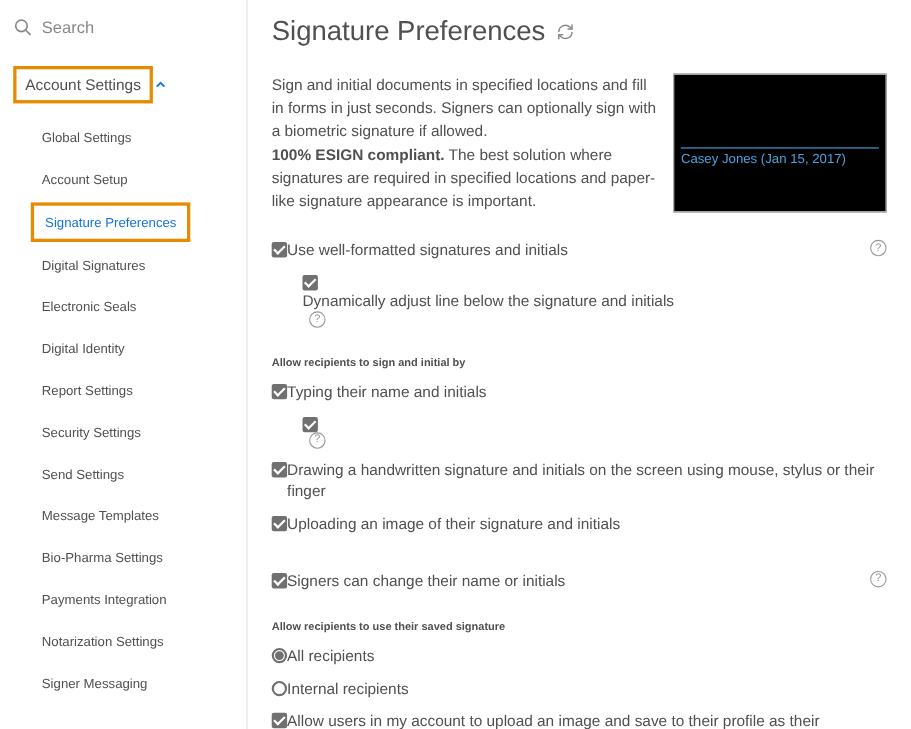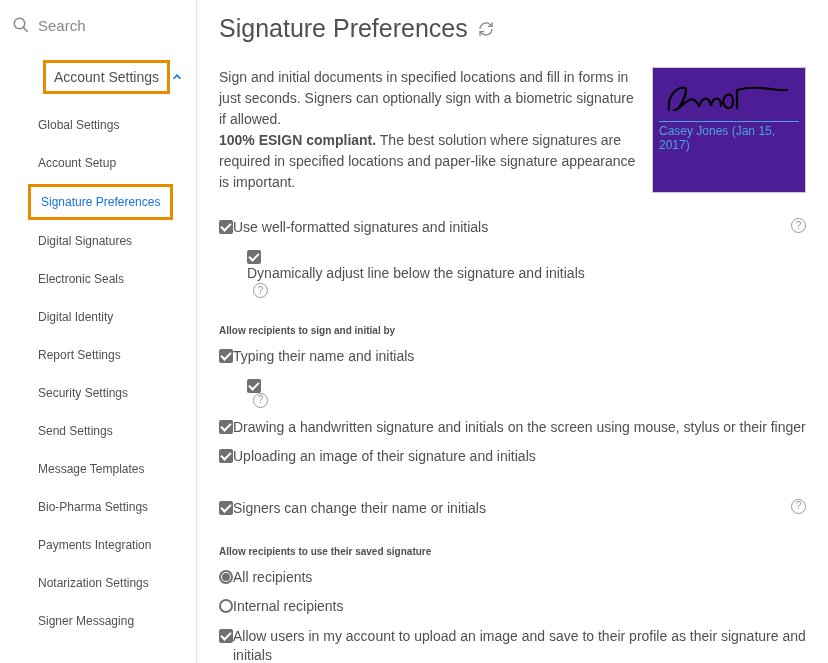--- a/index.html
+++ b/index.html
@@ -14,21 +14,21 @@
       background: #fff;
       width: 828px;
       height: 663px;
       overflow: hidden;
     }
     .container {
       display: flex;
       height: 100%;
     }
     .sidebar {
-      width: 197px;
+      width: 225px;
       border-right: 1px solid #e0e0e0;
       padding-top: 16px;
       background: #fff;
     }
     .search-box {
       display: flex;
       align-items: center;
       padding: 0 12px 14px 12px;
     }
     .search-icon {
@@ -37,21 +37,21 @@
       margin-right: 8px;
       color: #888;
     }
     .search-text {
       color: #888;
       font-size: 15px;
     }
     .nav-section-header {
       display: flex;
       align-items: center;
-      justify-content: flex-end;
+      justify-content: flex-start;
       padding: 12px 12px 12px 12px;
       cursor: pointer;
     }
     .highlight-box {
       border: 3px solid #e68a00;
       display: inline-block;
       padding: 6px 8px;
     }
     .chevron-icon {
       width: 14px;
@@ -103,24 +103,24 @@
     }
     .intro-text {
       flex: 1;
       line-height: 1.5;
       color: #505050;
     }
     .intro-bold {
       font-weight: bold;
     }
     .signature-preview {
-      width: 154px;
+      width: 194px;
       border: 1px solid #ccc;
-      background: #4c1d95;
-      padding: 8px 6px 2px 6px;
+      background: #000000;
+      padding: 21px 6px 2px 6px;
     }
     .sig-line {
       border-bottom: 1px solid #4aa3df;
       padding: 6px 2px 0px 2px;
       text-align: left;
     }
     .sig-svg {
       width: 130px;
       height: 36px;
     }

